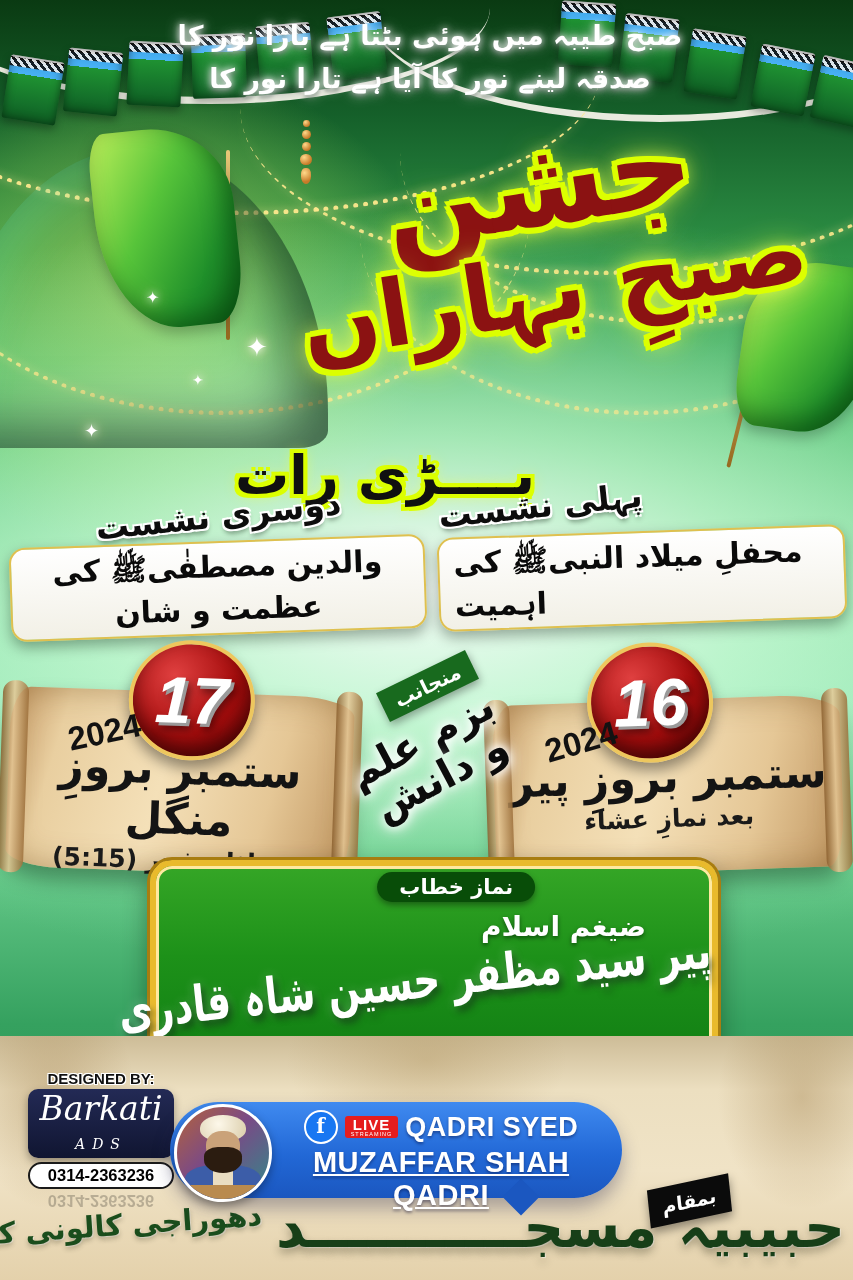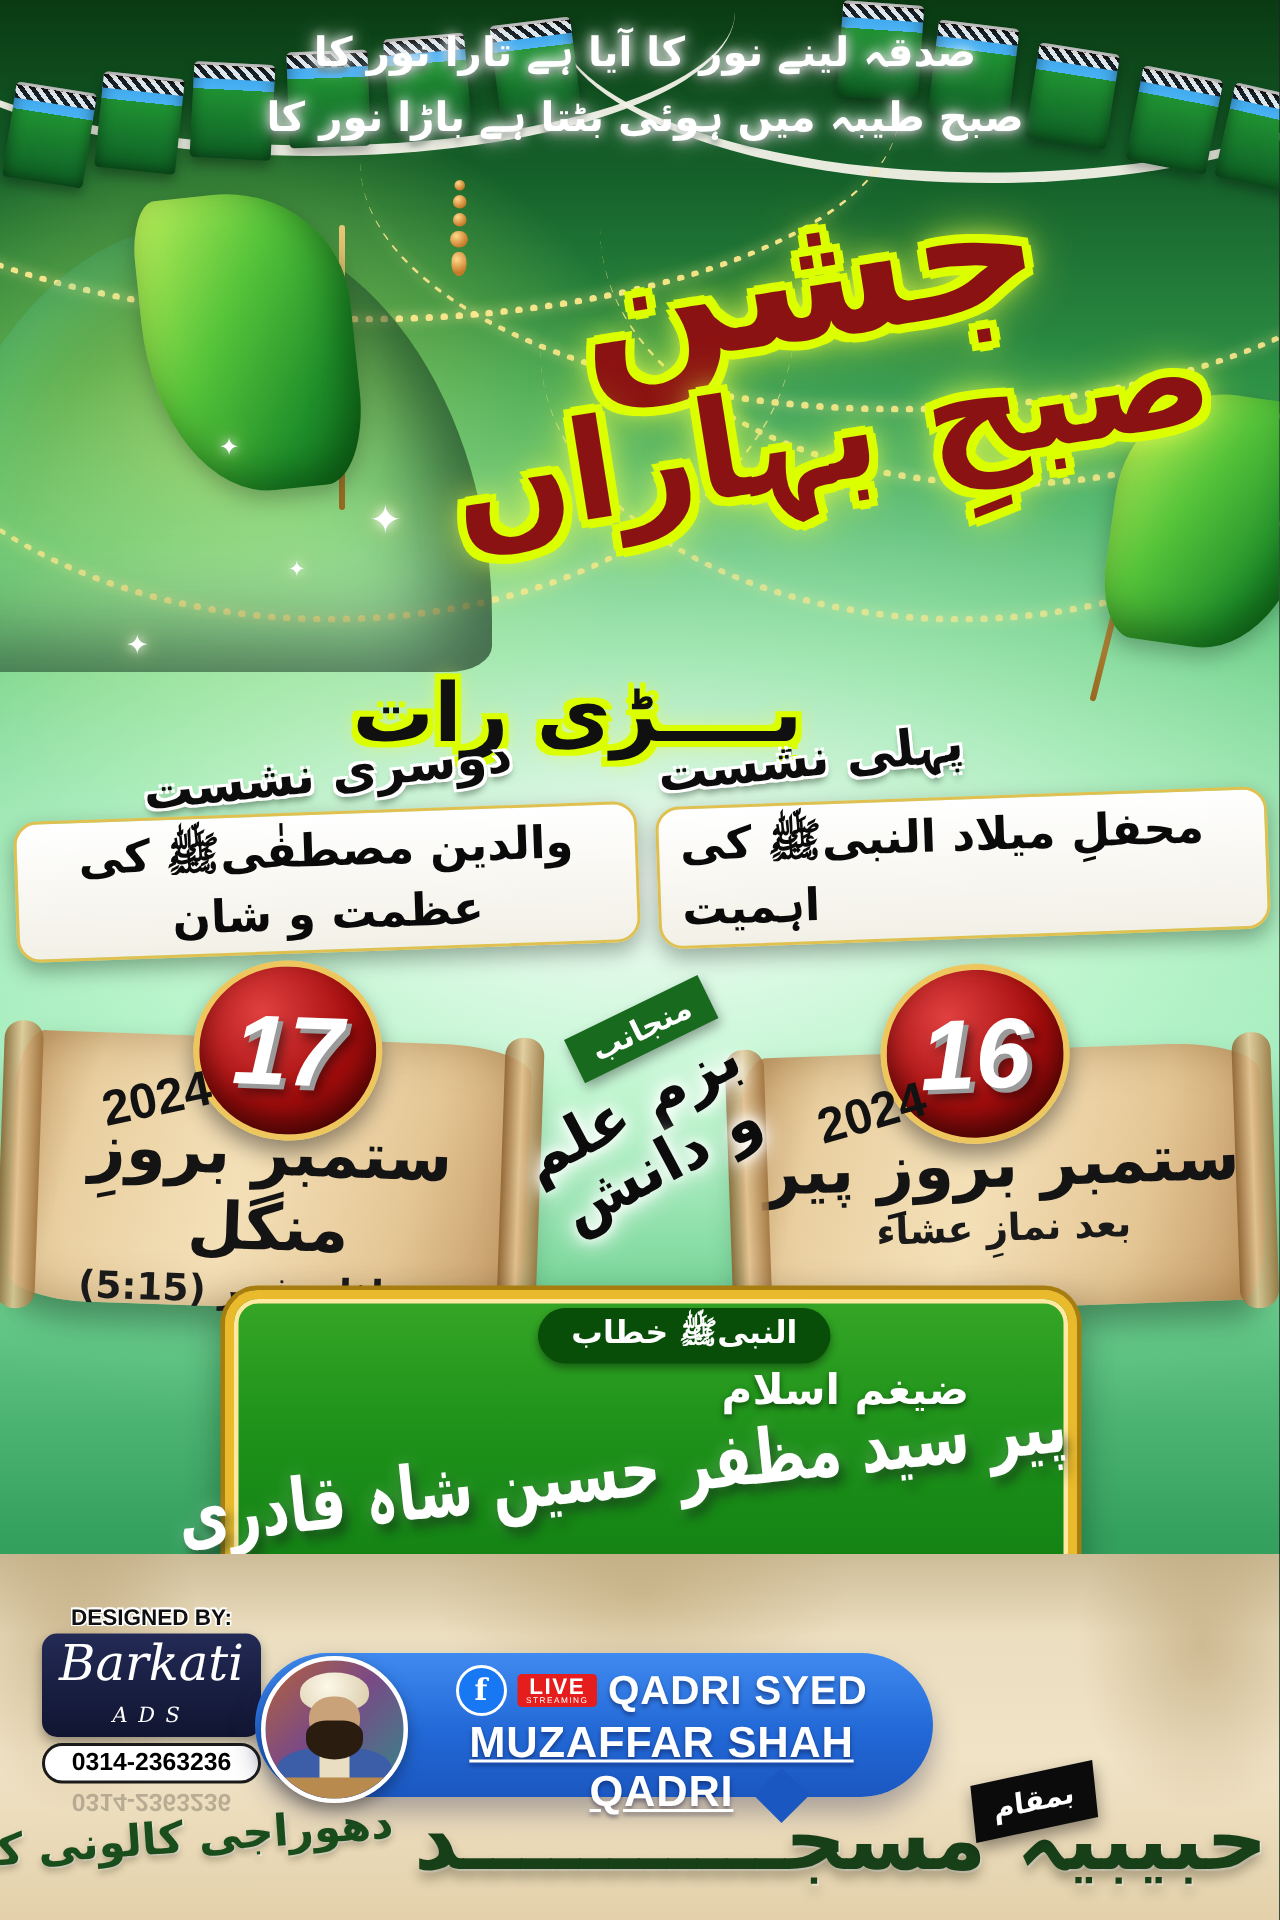--- a/index.html
+++ b/index.html
@@ -195,22 +195,22 @@
   <div class="pole" style="left:226px;top:150px;height:190px;"></div>
   <div class="gflag left"></div>
   <div class="pole" style="left:748px;top:290px;height:180px;transform:rotate(14deg);"></div>
   <div class="gflag right"></div>
   <span class="sparkle" style="left:246px;top:332px;">✦</span>
   <span class="sparkle" style="left:146px;top:288px;font-size:16px;">✦</span>
   <span class="sparkle" style="left:192px;top:372px;font-size:14px;">✦</span>
   <span class="sparkle" style="left:84px;top:420px;font-size:18px;">✦</span>
 
   <div class="couplet">
+    <div class="cline">صبح طیبہ میں ہوئی بٹتا ہے باڑا نور کا</div>
     <div class="cline">صدقہ لینے نور کا آیا ہے تارا نور کا</div>
-    <div class="cline">صبح طیبہ میں ہوئی بٹتا ہے باڑا نور کا</div>
   </div>
 
   <div class="main-title outline-yellow">
     <span class="t1">جشن</span>
     <span class="t2">صبحِ بہاراں</span>
   </div>
   <div class="subtitle">بــــڑی رات</div>
 
   <div class="session first">
     <span class="s-head">پہلی نشست</span>
@@ -233,21 +233,21 @@
     <div class="dline">ستمبر بروزِ منگل</div>
     <div class="tline">بعد اذانِ فجر (5:15)</div>
   </div>
 
   <div class="org">
     <div class="tag">منجانب</div>
     <div class="oname">بزم علم و دانش</div>
   </div>
 
   <div class="speaker">
-    <div class="badge">النبیﷺ خطاب</div>
+    <div class="badge">نماز خطاب</div>
     <div class="hon">ضیغم اسلام</div>
     <div class="sname">پیر سید مظفر حسین شاہ قادری</div>
   </div>
 
   <div class="sand"></div>
 
   <div class="designer">
     <div class="dlabel">DESIGNED BY:</div>
     <div class="dbox">
       <div class="dname">Barkati</div>

